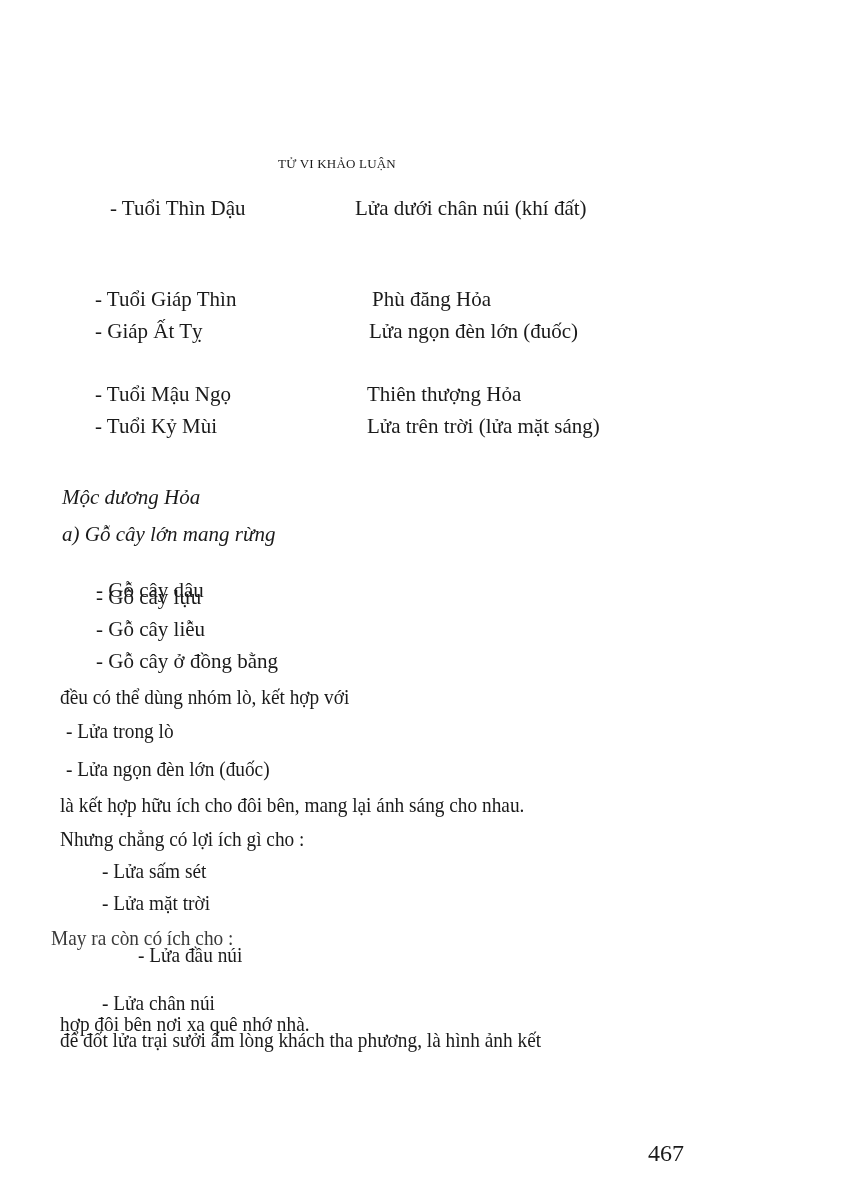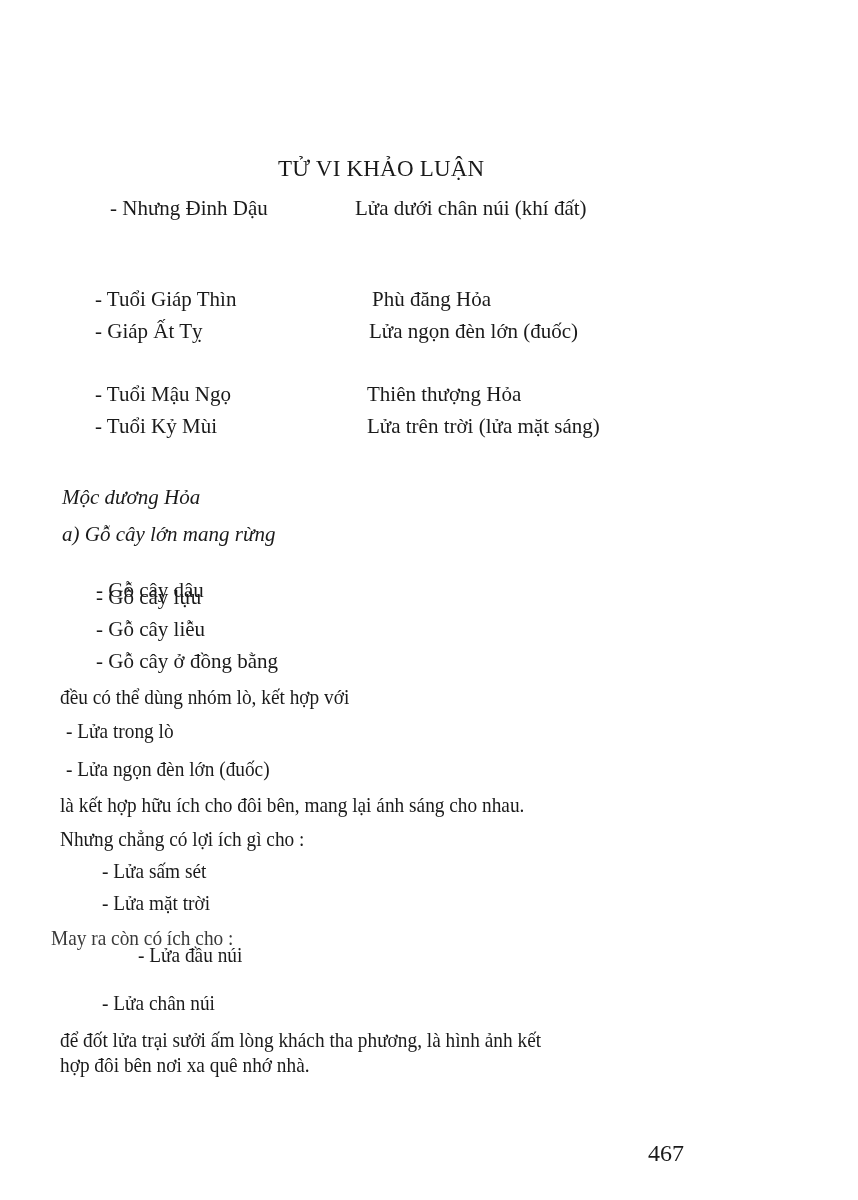--- a/index.html
+++ b/index.html
@@ -2,36 +2,36 @@
 <html><head>
 <meta charset="utf-8">
 <style>
   html, body { margin: 0; padding: 0; background: #ffffff; }
   body {
     width: 858px; height: 1200px; position: relative; overflow: hidden;
     font-family: "Liberation Serif", "DejaVu Serif", serif;
     color: #1a1a1a;
   }
   .abs { position: absolute; white-space: nowrap; }
-  .header { font-size: 23px; letter-spacing: 0.2px; }
+  .header { font-size: 13px; letter-spacing: 0.2px; }
   .line { font-size: 21px; }
   .it { font-style: italic; }
   .pageno { font-size: 24px; }
   .cond { display: inline-block; transform: scaleX(0.92); transform-origin: left center; }
   .faded { color: #3a3a3a; }
 </style>
 </head>
 <body>
 
 <div class="abs header" style="left:278px; top:156px;">
   <span>TỬ VI KHẢO LUẬN</span>
 </div>
 
 <div>
-  <span class="abs line" style="left:110px; top:196px;">- Nhưng Đinh Dậu</span>
+  <span class="abs line" style="left:110px; top:196px;">- Tuổi Thìn Dậu</span>
   <span class="abs line" style="left:355px; top:196px;">Lửa dưới chân núi (khí đất)</span>
 </div>
 <div>
   <span class="abs line" style="left:95px; top:287px;">- Tuổi Giáp Thìn</span>
   <span class="abs line" style="left:372px; top:287px;">Phù đăng Hỏa</span>
 </div>
 <div>
   <span class="abs line" style="left:95px; top:319px;">- Giáp Ất Tỵ</span>
   <span class="abs line" style="left:369px; top:319px;">Lửa ngọn đèn lớn (đuốc)</span>
 </div>
@@ -81,17 +81,17 @@
 </div>
 
 <div>
   <div class="abs line" style="left:102px; top:943px;margin-left:36px;"><span class="cond">- Lửa đầu núi</span></div>
   <div class="abs line" style="left:102px; top:991px;"><span class="cond">- Lửa chân núi</span></div>
 </div>
 
 <div class="abs line" style="left:60px; top:1028px;">
   <span class="cond">để đốt lửa trại sưởi ấm lòng khách tha phương, là hình ảnh kết</span>
 </div>
-<div class="abs line" style="left:60px; top:1053px;">
+<div class="abs line" style="left:60px; top:1012px;">
   <span class="cond">hợp đôi bên nơi xa quê nhớ nhà.</span>
 </div>
 
 <div class="abs pageno" style="left:648px; top:1140px;">467</div>
 
 </body></html>

